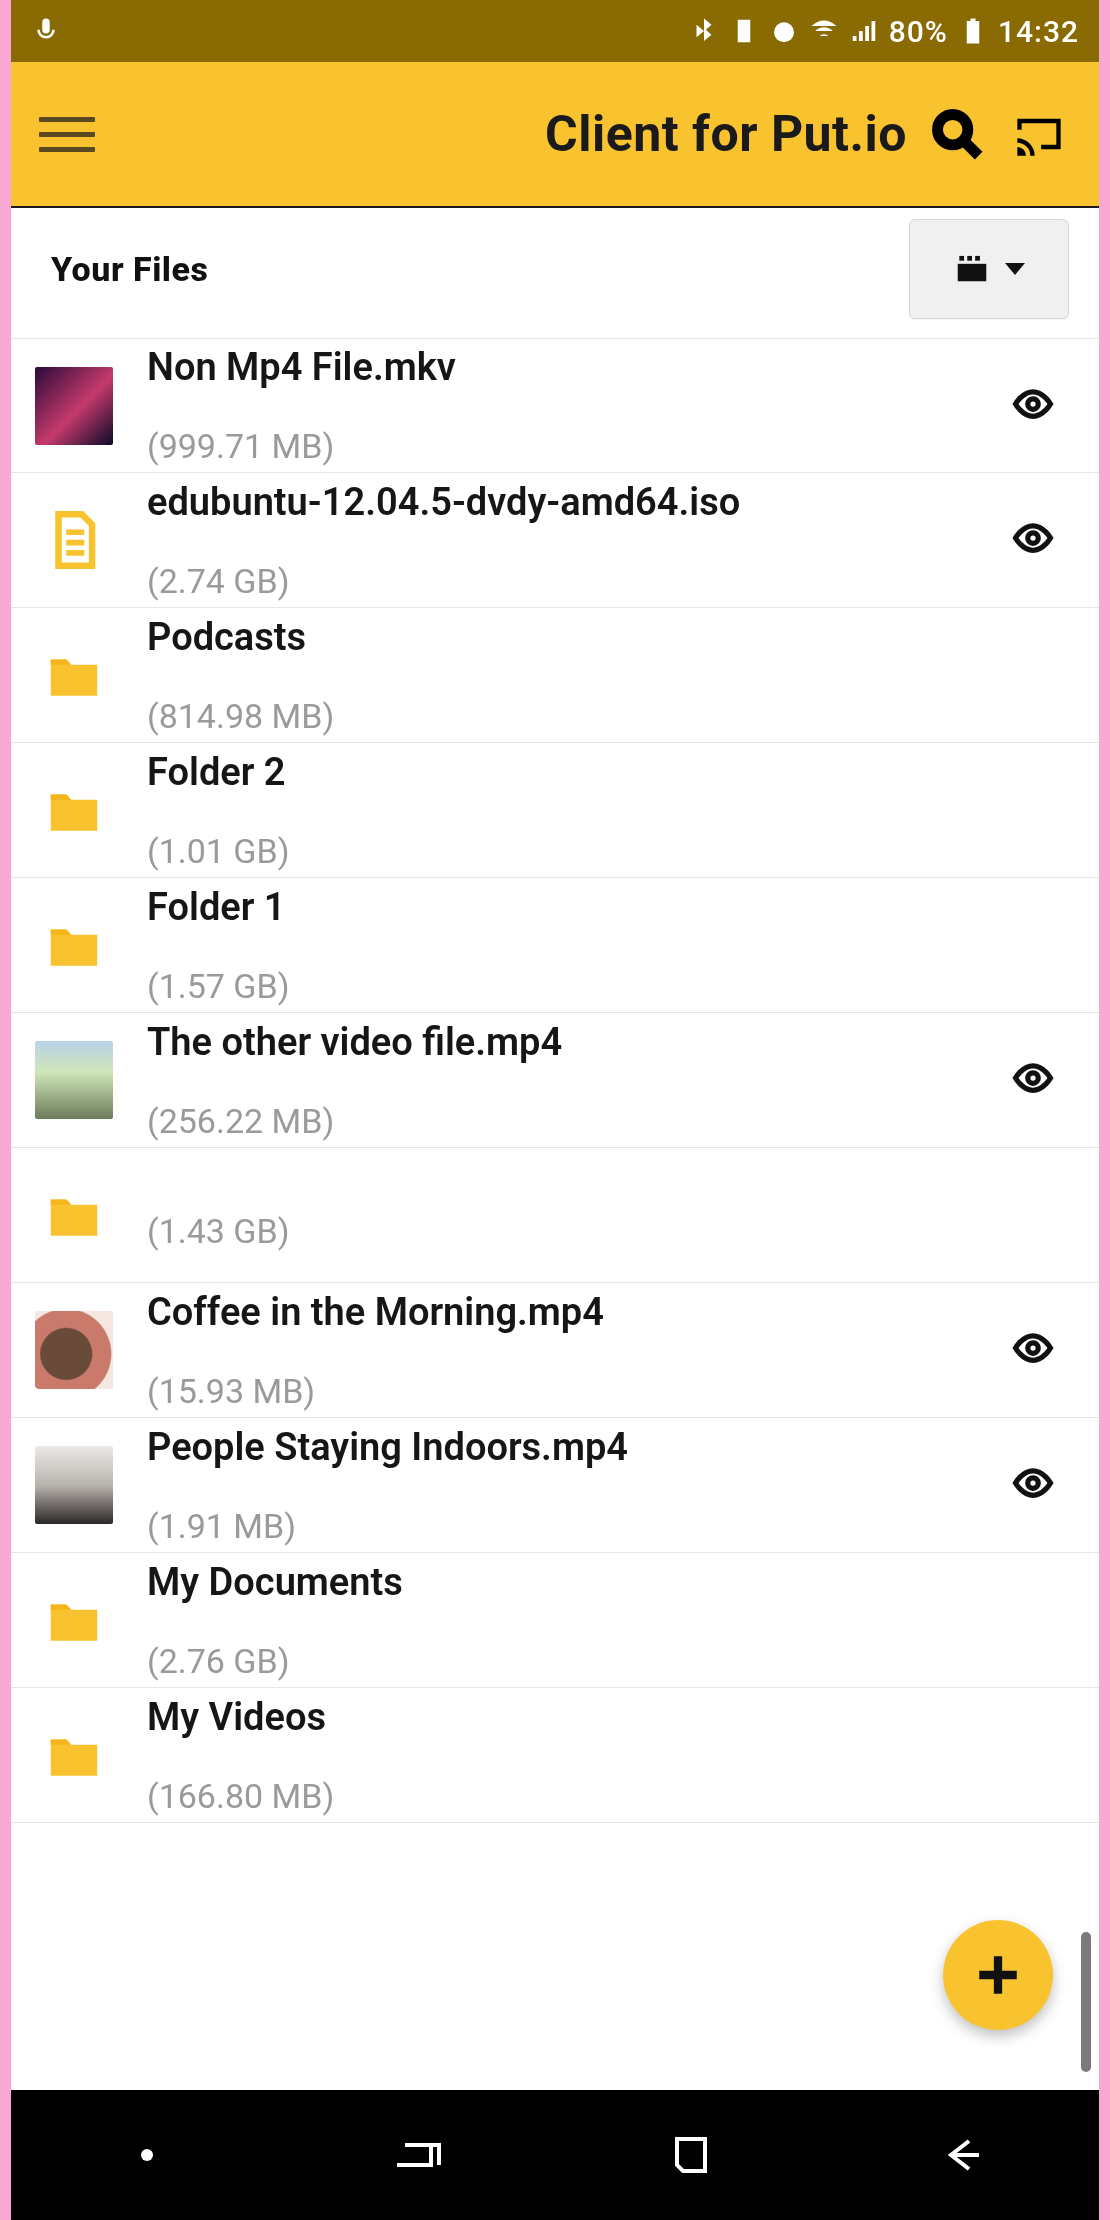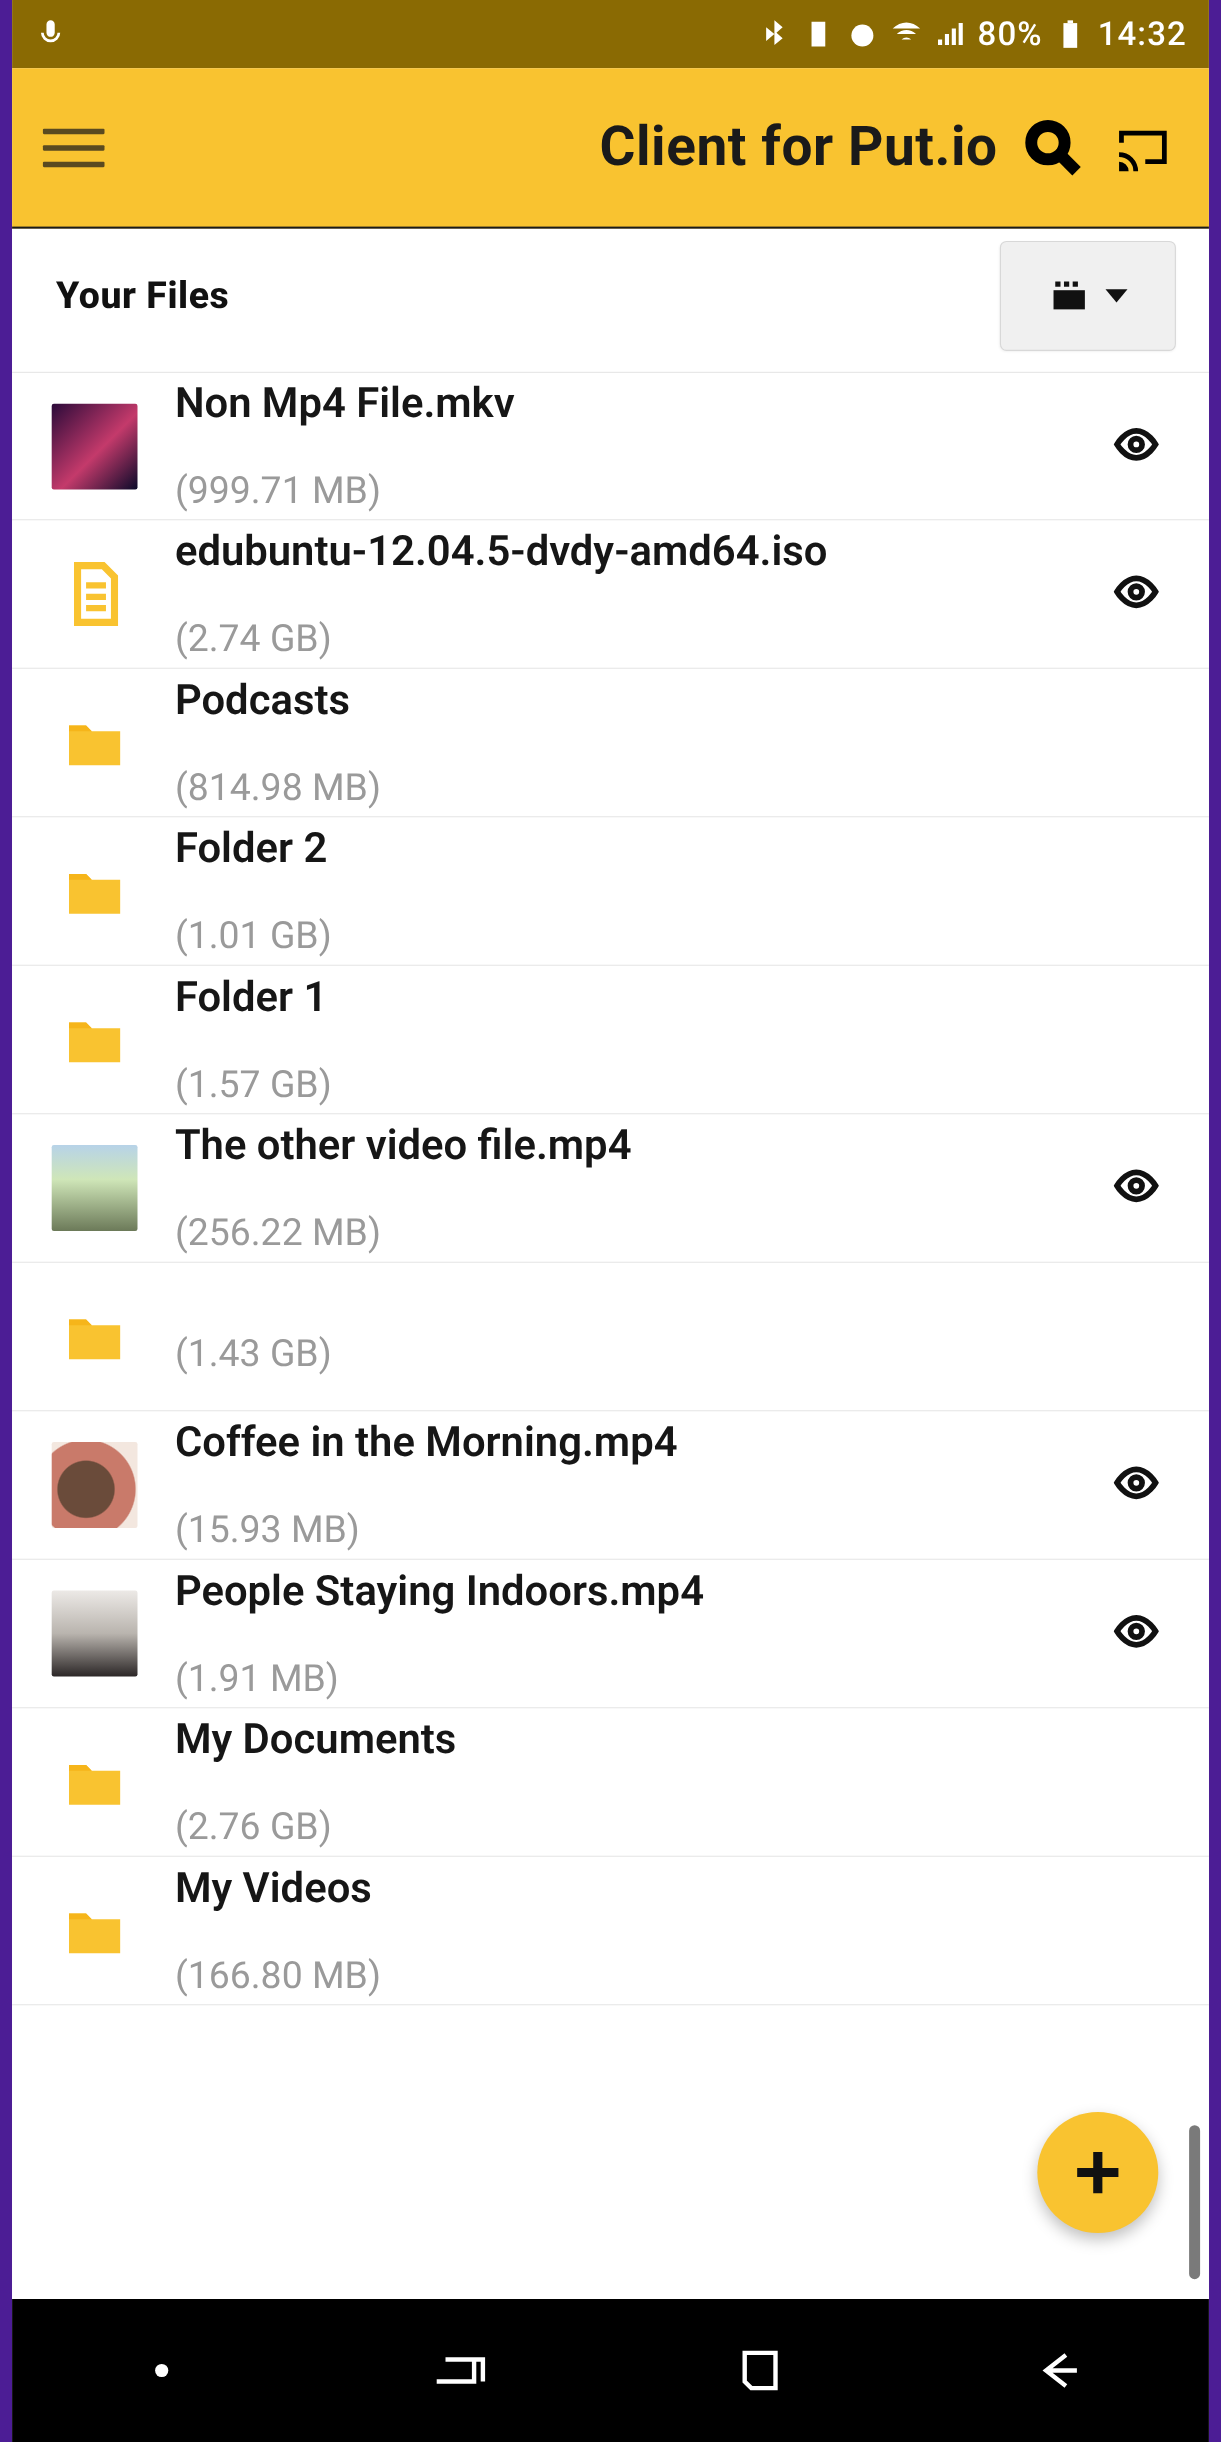--- a/index.html
+++ b/index.html
@@ -1,17 +1,17 @@
 <!DOCTYPE html>
 <html><head>
 <meta charset="utf-8">
 <style>
   * { box-sizing: border-box; margin: 0; padding: 0; }
   html, body { width: 1110px; height: 2220px; font-family: -apple-system, "Segoe UI", Roboto, Helvetica, Arial, sans-serif; }
-  .device-frame { width: 1110px; height: 2220px; background: #4c1d95; display: flex; justify-content: center; }
+  .device-frame { width: 1110px; height: 2220px; background: #f9a8d4; display: flex; justify-content: center; }
   .screen { width: 1088px; height: 2220px; background: #fff; position: relative; display: flex; flex-direction: column; }
 
   
   .statusbar { height: 62px; background: #8a6a03; color: #fff; display: flex; align-items: center; padding: 0 20px; font-size: 30px; font-weight: 500; }
   .statusbar .left { display: flex; align-items: center; gap: 14px; }
   .statusbar .spacer { flex: 1; }
   .statusbar .right { display: flex; align-items: center; gap: 10px; }
   .statusbar .right span, .statusbar .left span { display: inline-flex; align-items: center; }
   .sb-icon svg { width: 30px; height: 30px; fill: #fff; }
   .sb-text { letter-spacing: 1px; }
@@ -28,21 +28,21 @@
   
   .section-header { height: 122px; display: flex; align-items: center; padding: 0 30px 0 40px; background:#fff; }
   .section-title { font-size: 34px; font-weight: 800; color: #111; letter-spacing: 0.5px; }
   .section-header .spacer { flex: 1; }
   .filter-chip { width: 160px; height: 100px; background: #f0f0f0; border: 1px solid #d8d8d8; border-radius: 6px; display: flex; align-items: center; justify-content: center; gap: 14px; box-shadow: 0 1px 2px rgba(0,0,0,0.05); }
   .filter-chip svg { width: 38px; height: 38px; }
   .filter-chip .tri { width: 0; height: 0; border-left: 10px solid transparent; border-right: 10px solid transparent; border-top: 12px solid #111; }
 
   
   .file-list { flex: 1; overflow: hidden; background: #fff; }
-  .file-row { display: flex; align-items: center; border-bottom: 1.5px solid #e6e6e6; height: 135px; padding: 0 36px 0 36px; gap: 34px; }
+  .file-row { display: flex; align-items: center; border-bottom: 1.5px solid #e6e6e6; height: 135px; padding: 0 36px 0 24px; gap: 34px; }
   .file-row:first-child { border-top: 1.5px solid #e6e6e6; margin-top: 8px;}
   .thumb { width: 78px; height: 78px; border-radius: 2px; flex: 0 0 78px; display:flex; align-items:center; justify-content:center; }
   .thumb.video1 { background: linear-gradient(135deg,#2b0a3a 0%,#c43a6b 55%,#0a0a2a 100%); }
   .thumb.video2 { background: linear-gradient(180deg,#b7d3e8 0%,#cfe6b8 40%,#6c7a59 100%); }
   .thumb.video3 { background: radial-gradient(circle at 40% 55%, #6a4b3a 0 40%, #c97a6a 42% 70%, #f3e7df 72% 100%); }
   .thumb.video4 { background: linear-gradient(180deg,#ece9e6 0%,#b9b4ae 50%,#2c2727 100%); }
   .thumb.doc svg, .thumb.folder svg { width: 62px; height: 62px; }
   .row-text { flex: 1; display: flex; flex-direction: column; gap: 6px; min-width: 0; }
   .file-name { font-size: 38px; font-weight: 600; color: #161616; white-space: nowrap; overflow: hidden; text-overflow: ellipsis; }
   .file-size { font-size: 34px; font-weight: 400; color: #9a9a9a; margin-top: 31px; }

